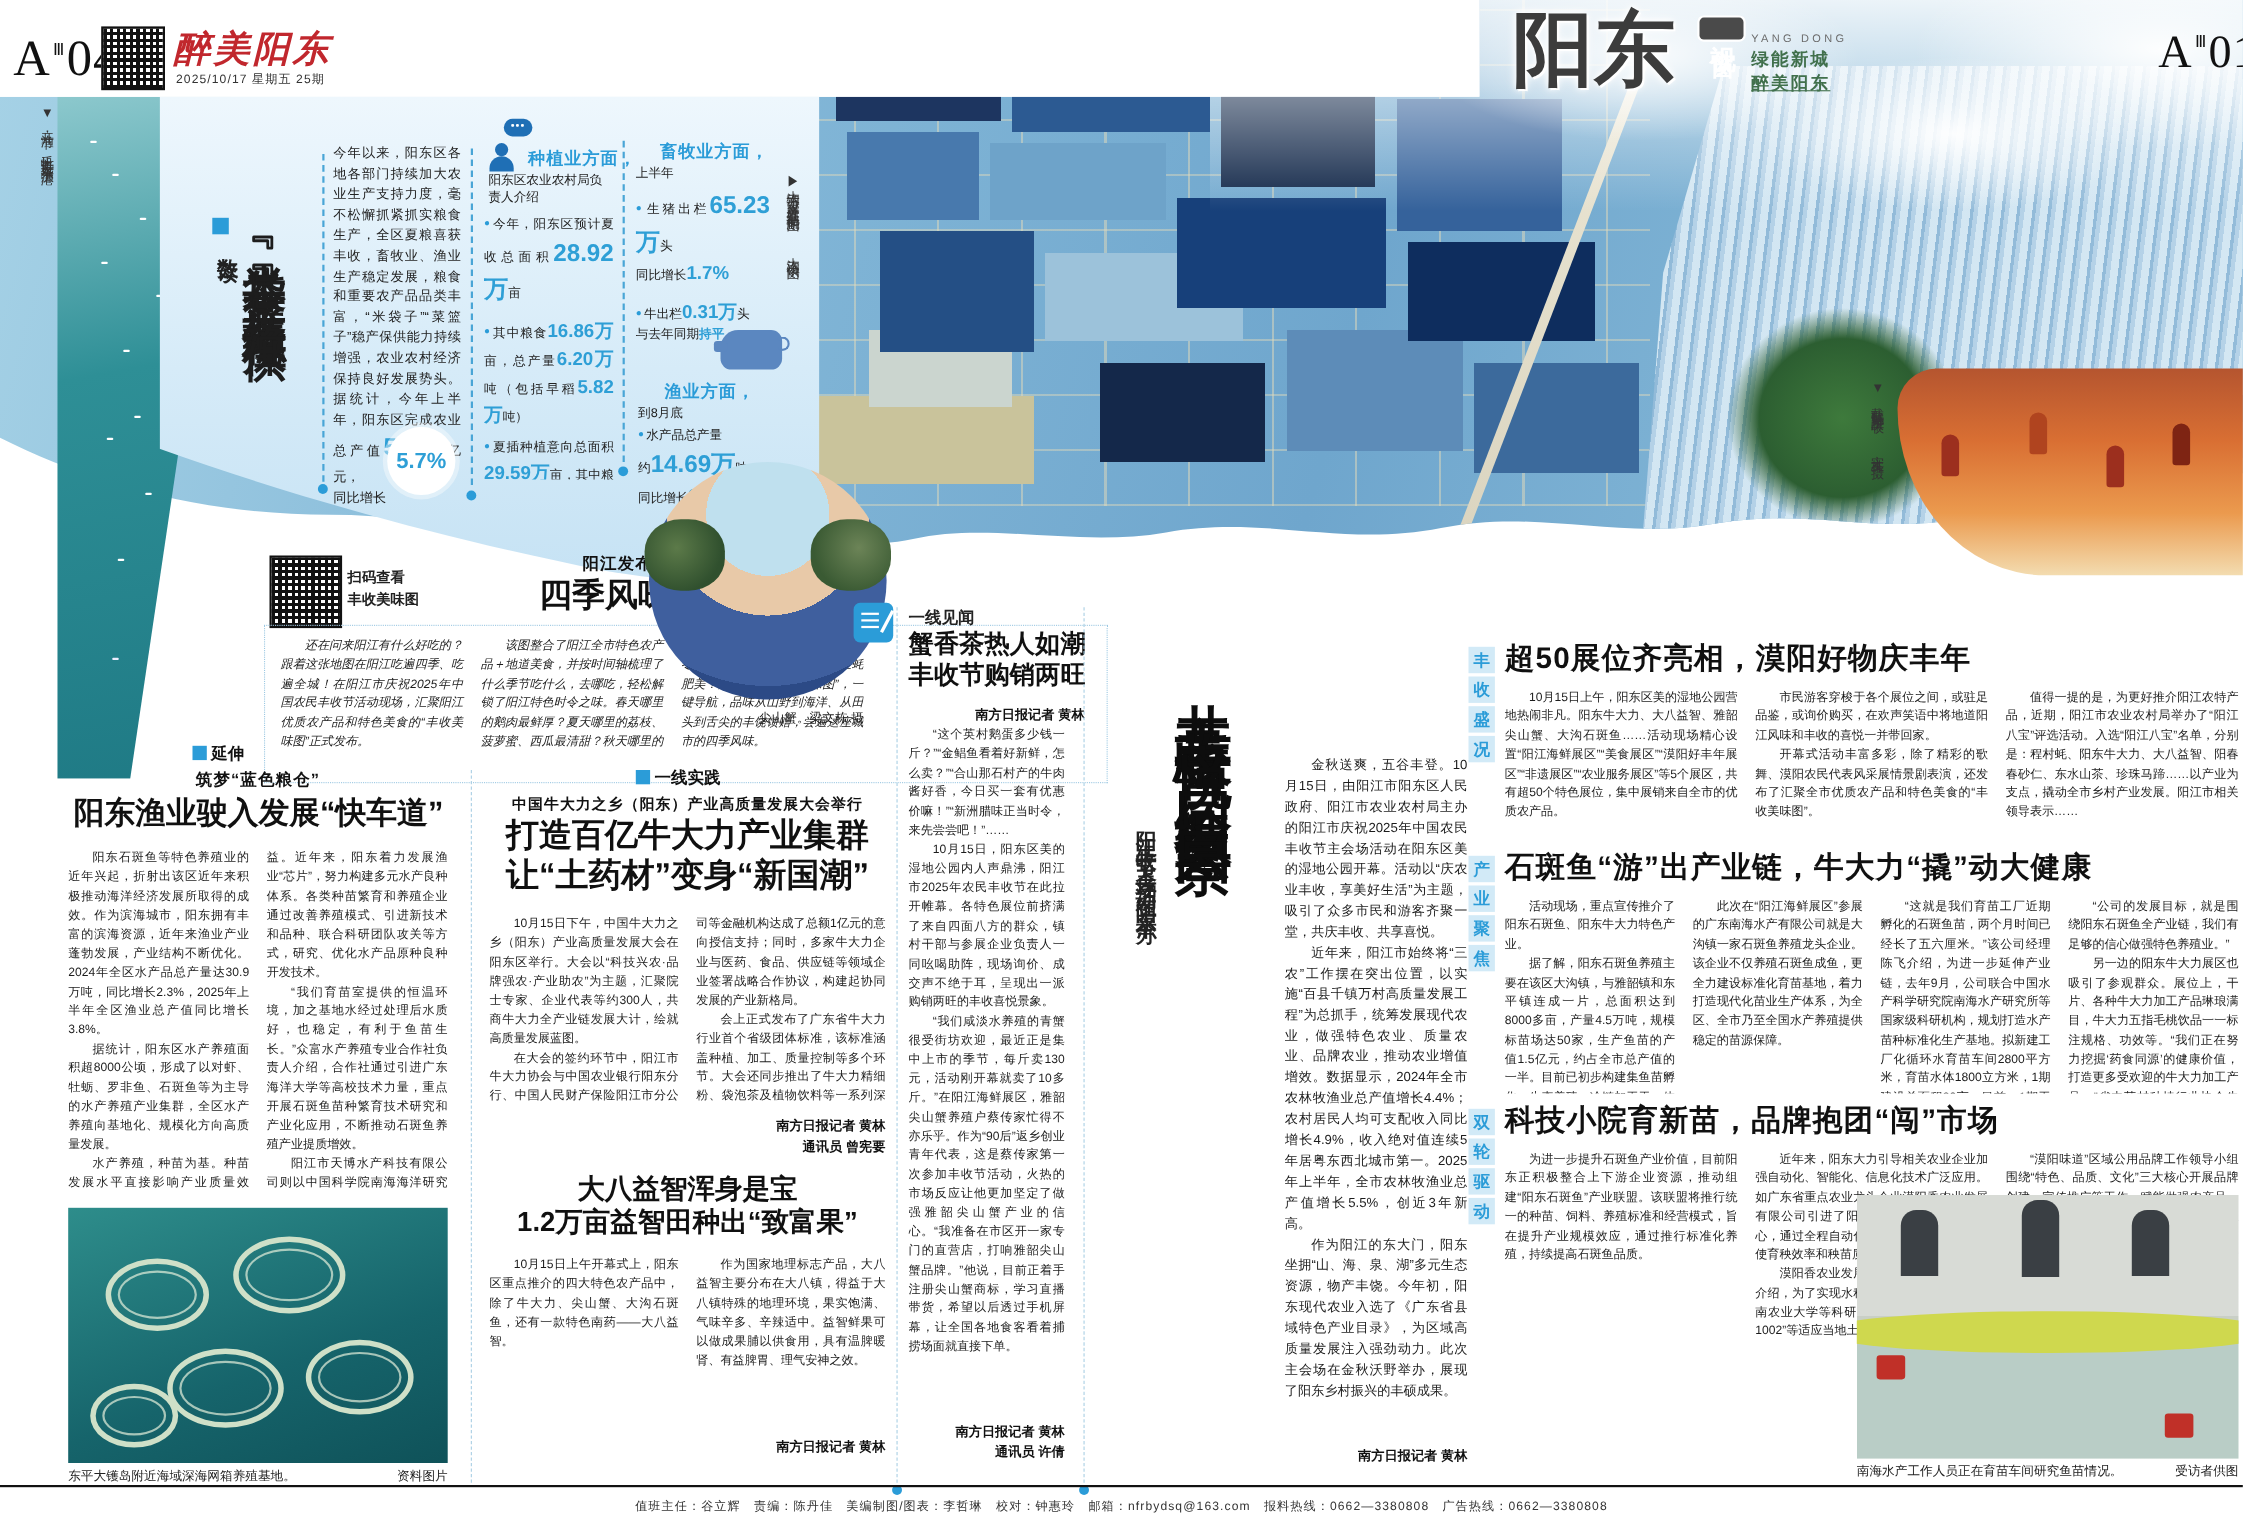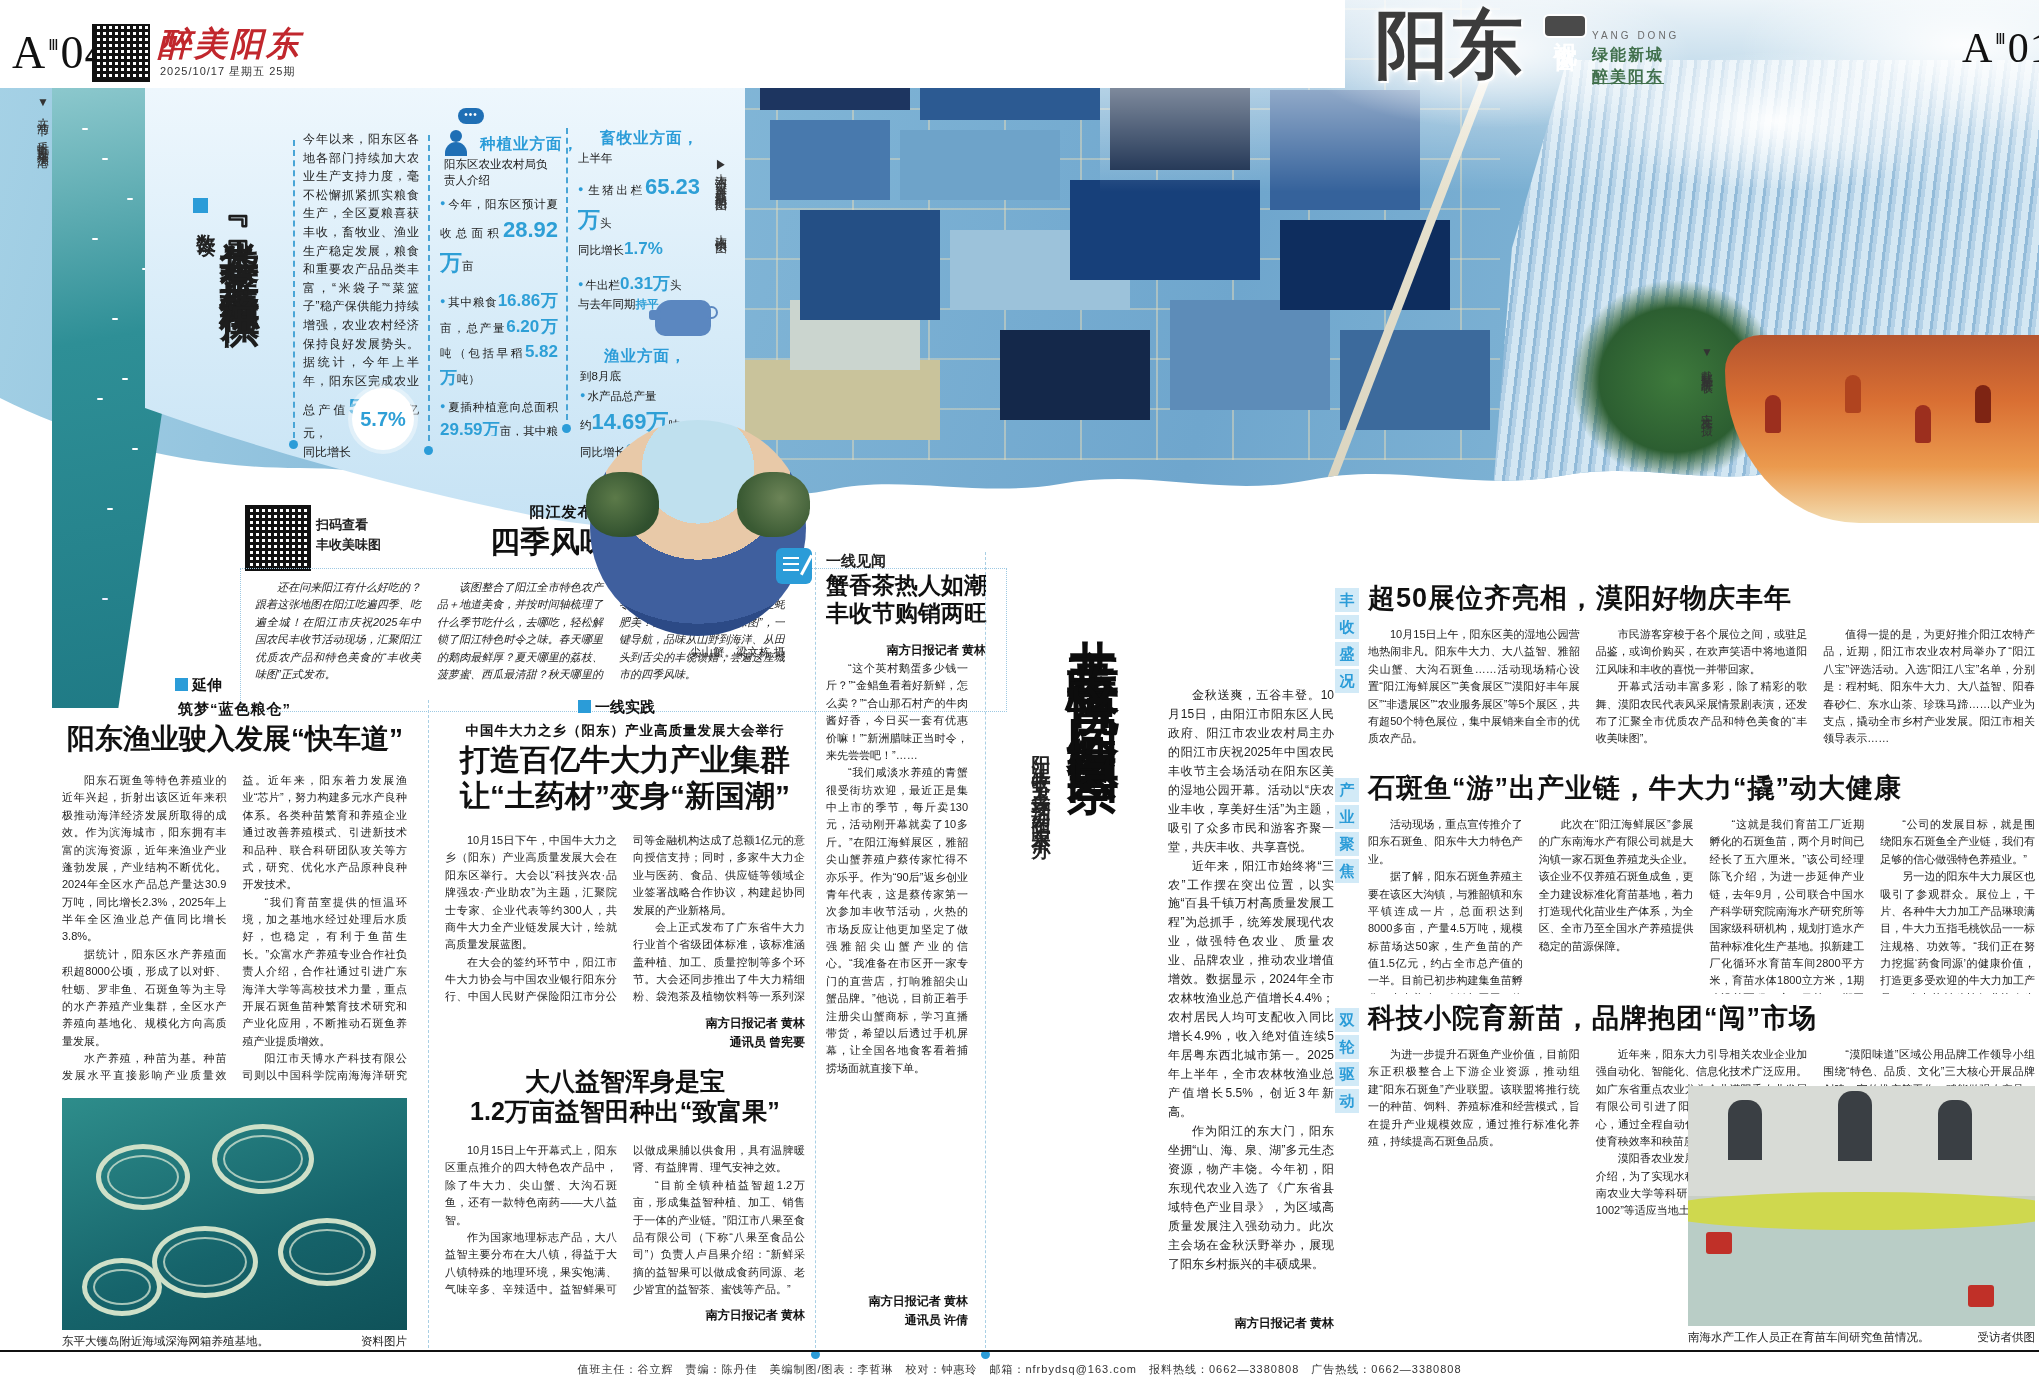--- a/index.html
+++ b/index.html
@@ -300,37 +300,37 @@
     <div class="">通讯员 曾宪要</div>
   </div>
 
 <div class="abs" style="left:445px;top:1066px;width:360px;">
     <div class="hl" style="font-size: 25px;">大八益智浑身是宝</div>
     <div class="hl" style="font-size: 25px;">1.2万亩益智田种出“致富果”</div>
   </div>
 <div class="abs bodytxt cols2" style="left:445px;top:1142px;width:360px;height:158px;">
     <p>10月15日上午开幕式上，阳东区重点推介的四大特色农产品中，除了牛大力、尖山蟹、大沟石斑鱼，还有一款特色南药——大八益智。</p>
     <p>作为国家地理标志产品，大八益智主要分布在大八镇，得益于大八镇特殊的地理环境，果实饱满、气味辛多、辛辣适中。益智鲜果可以做成果脯以供食用，具有温脾暖肾、有益脾胃、理气安神之效。</p>
-    <p>“目前全镇种植益智超1.2万亩，形成集益智种植、加工、销售于一体的产业链。”阳江市八果至食品有限公司（下称“八果至食品公司”）负责人卢昌果介绍：“新鲜采摘的益智果可以做成食药同源、老少皆宜的益智茶、蜜饯等产品。”</p>
   </div>
 <div class="abs byline" style="left:620px;top:1306px;width:185px;">
     <div class="">南方日报记者 黄林</div>
   </div>
 
 <div class="abs vdash2" style="left:815px;top:552px;height:796px;"></div>
 <div class="abs dot" style="left:811px;top:1350px;"></div>
 
 <div class="abs note-icon" style="left:776px;top:548px;"></div>
 <div class="abs" style="left:826px;top:552px;font-size:15px;font-weight:bold;">一线见闻</div>
 <div class="abs" style="left:826px;top:572px;width:170px;">
     <div class="hl" style="font-size: 23px; text-align: left;">蟹香茶热人如潮</div>
     <div class="hl" style="font-size: 23px; text-align: left;">丰收节购销两旺</div>
   </div>
 <div class="abs bodytxt" style="left:826px;top:660px;width:142px;height:624px;">
     <p>“这个英村鹅蛋多少钱一斤？”“金鲳鱼看着好新鲜，怎么卖？”“合山那石村产的牛肉酱好香，今日买一套有优惠价嘛！”“新洲腊味正当时令，来先尝尝吧！”……</p>
+    <p>10月15日，阳东区美的湿地公园内人声鼎沸，阳江市2025年农民丰收节在此拉开帷幕。各特色展位前挤满了来自四面八方的群众，镇村干部与参展企业负责人一同吆喝助阵，现场询价、成交声不绝于耳，呈现出一派购销两旺的丰收喜悦景象。</p>
     <p>“我们咸淡水养殖的青蟹很受街坊欢迎，最近正是集中上市的季节，每斤卖130元，活动刚开幕就卖了10多斤。”在阳江海鲜展区，雅韶尖山蟹养殖户蔡传家忙得不亦乐乎。作为“90后”返乡创业青年代表，这是蔡传家第一次参加丰收节活动，火热的市场反应让他更加坚定了做强雅韶尖山蟹产业的信心。“我准备在市区开一家专门的直营店，打响雅韶尖山蟹品牌。”他说，目前正着手注册尖山蟹商标，学习直播带货，希望以后透过手机屏幕，让全国各地食客看着捕捞场面就直接下单。</p>
   </div>
 <div class="abs byline" style="left:826px;top:1292px;width:142px;">
     <div class="">南方日报记者 黄林</div>
     <div class="">通讯员 许倩</div>
   </div>
 
 <div class="abs vdash2" style="left:985px;top:552px;height:796px;"></div>
 <div class="abs dot" style="left:981px;top:1350px;"></div>
 

